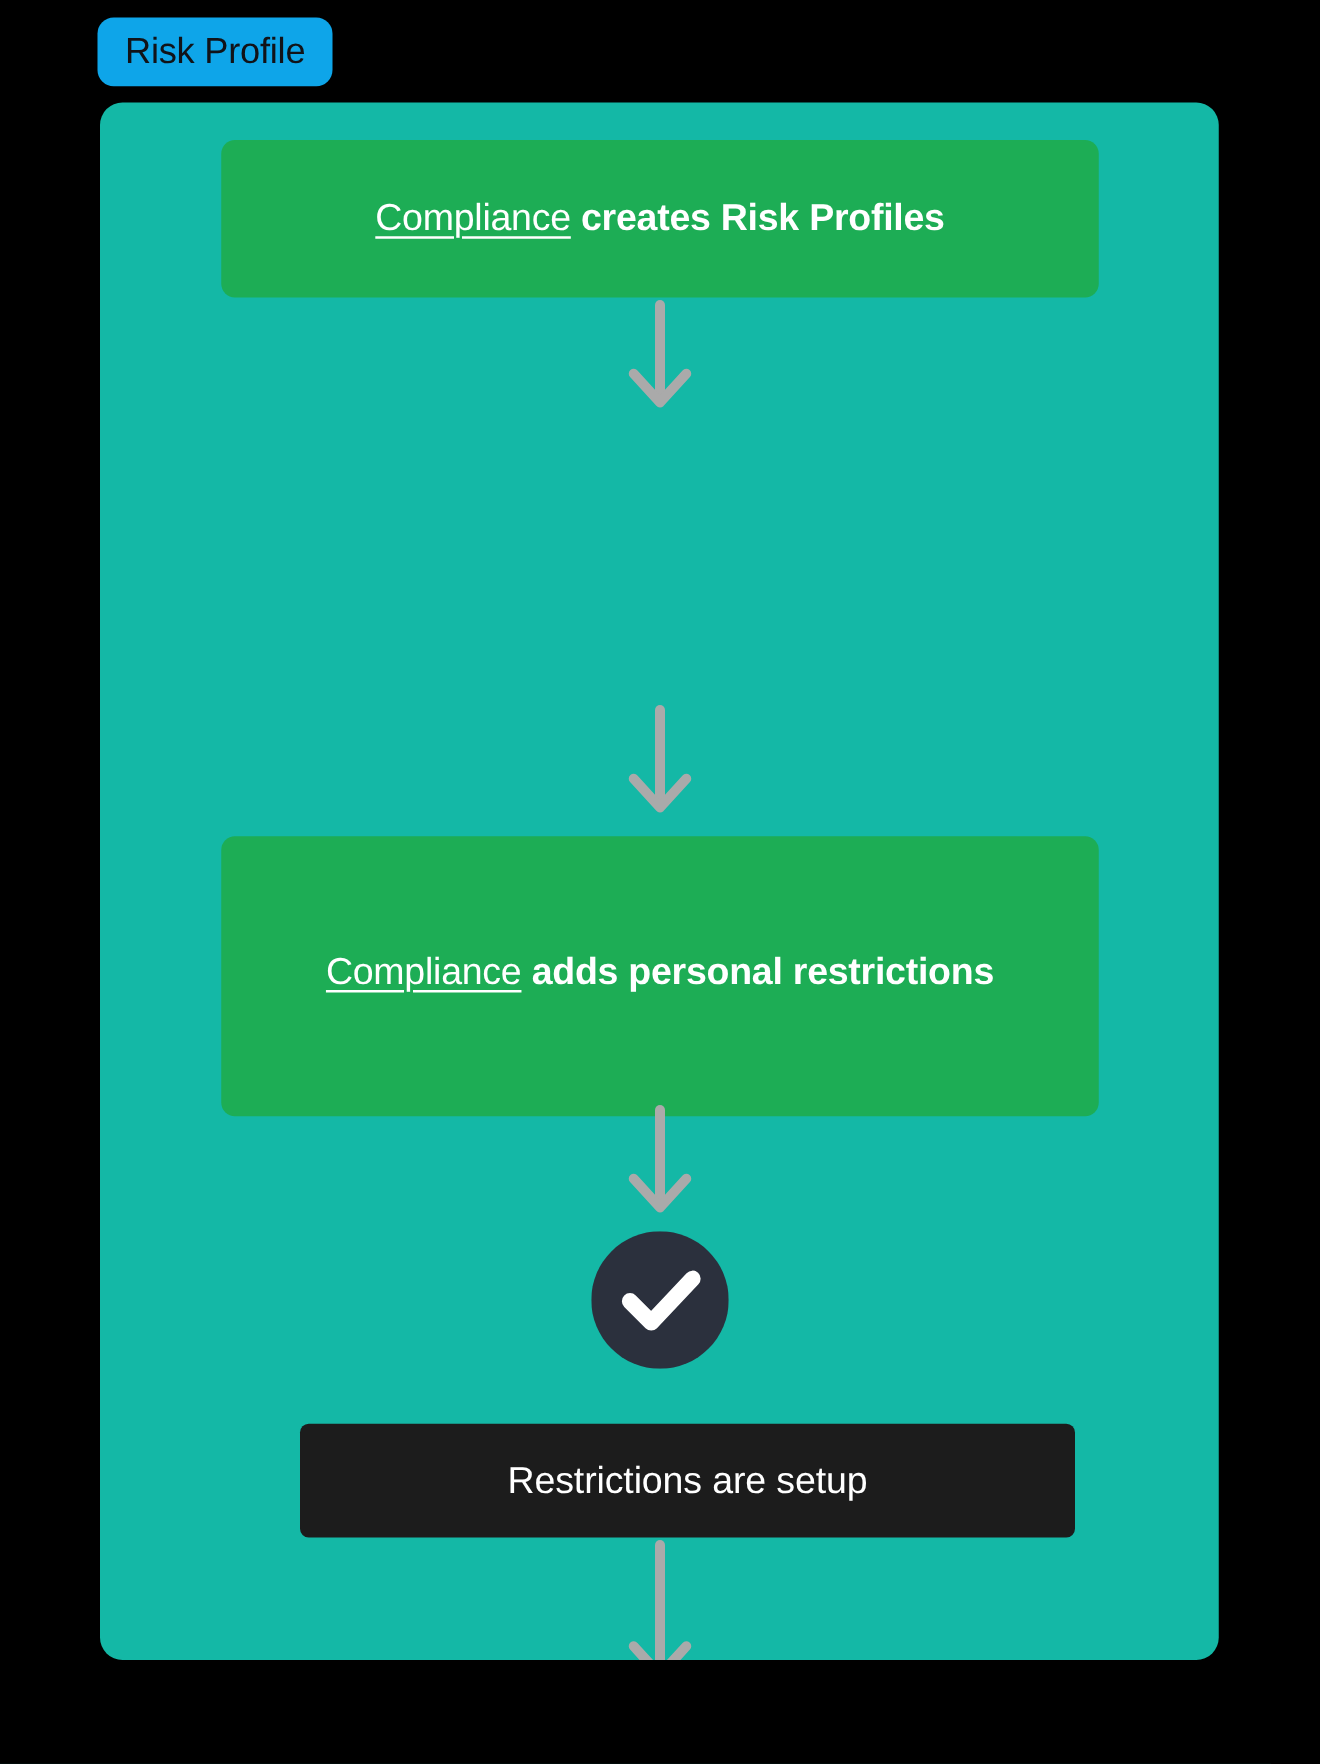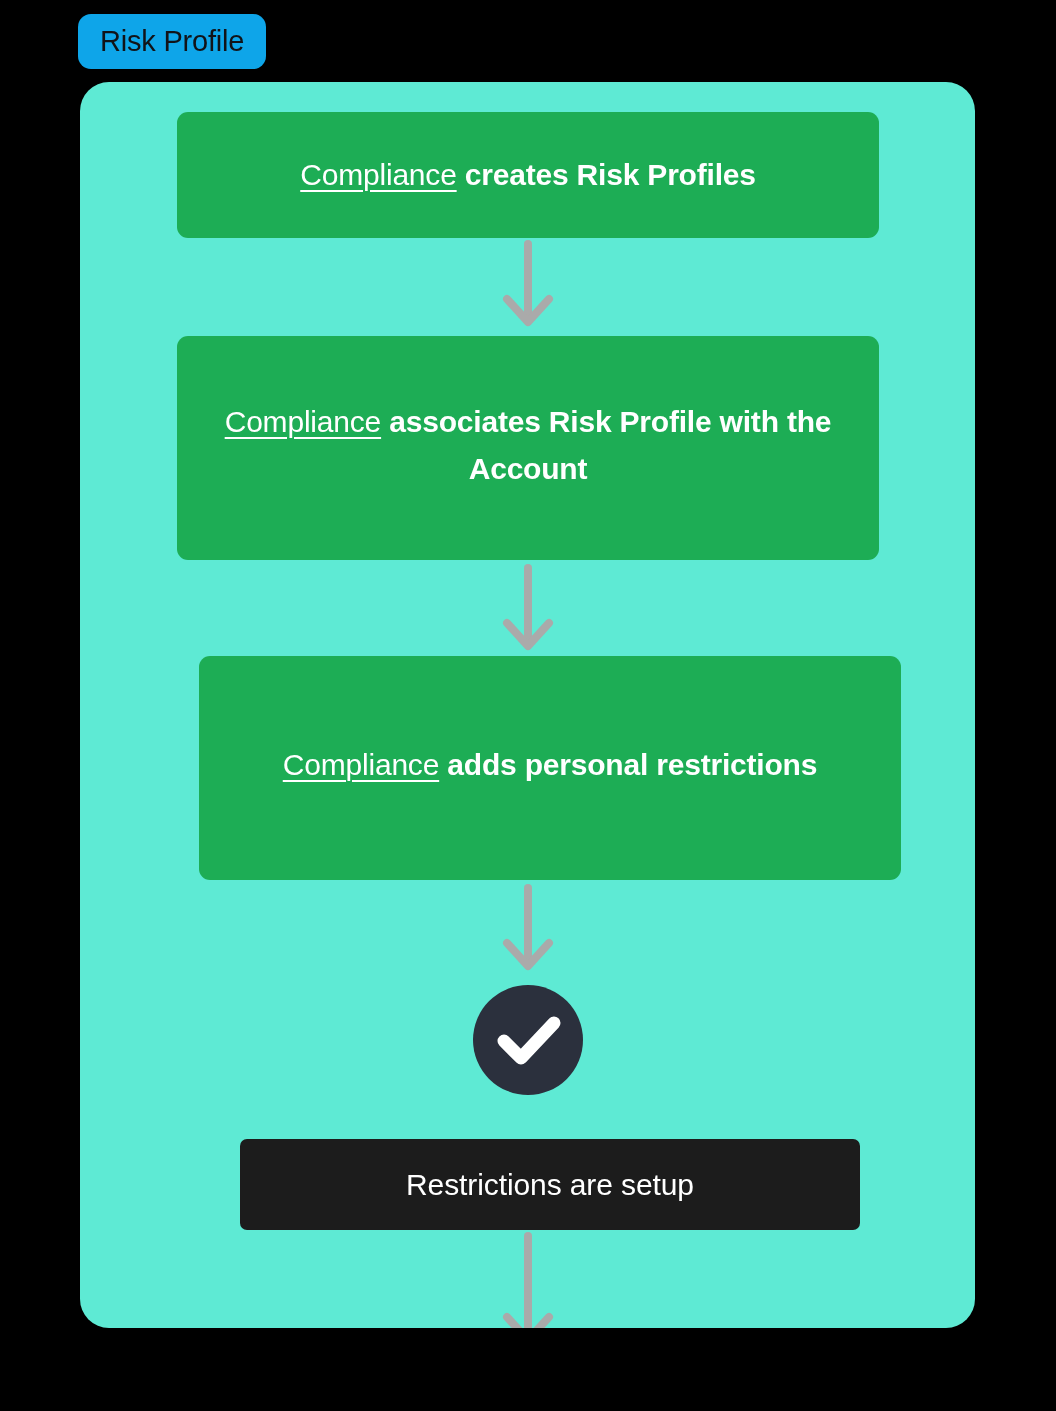--- a/index.html
+++ b/index.html
@@ -40,22 +40,22 @@
     white-space: nowrap;
   }
 
   
   #flow-card {
     position: absolute;
     left: 80px;
     top: 82px;
     width: 895px;
     height: 1246px;
-    background: #5eead4;
-    border-radius: 29px;
+    background: #14b8a6;
+    border-radius: 18px;
     overflow: hidden;
   }
 
   
   .stage {
     position: absolute;
     left: 0;
     top: 0;
     width: 895px;
     height: 1246px;
@@ -84,21 +84,21 @@
   }
   .proc-box .actor {
     font-weight: 400;
     text-decoration: underline;
     text-underline-offset: 5px;
     text-decoration-thickness: 2px;
   }
 
   #proc-box-1 { top: 30px;  height: 126px; }
   #proc-box-2 { top: 254px; height: 224px; }
-  #proc-box-3 { top: 574px; height: 224px; margin-left: 22px; }
+  #proc-box-3 { top: 587px; height: 224px; }
 
   #proc-box-2 .proc-text,
   #proc-box-3 .proc-text { margin-top: -6px; }
 
   
   .arrow {
     position: absolute;
     left: 0;
     width: 895px;
     pointer-events: none;
@@ -157,23 +157,20 @@
       <div class="proc-text"><span class="actor">Compliance</span><span> creates Risk Profiles</span></div>
     </div>
 
     <div class="arrow" id="arrow-1">
       <svg width="62" height="88" viewBox="0 0 62 88" aria-hidden="true">
         <path d="M31 4 L31 80" stroke="#AAAAAA" stroke-width="8" stroke-linecap="round" fill="none"></path>
         <path d="M10 59 L31 82 L52 59" stroke="#AAAAAA" stroke-width="8" stroke-linecap="round" stroke-linejoin="round" fill="none"></path>
       </svg>
     </div>
 
-    <div class="proc-box" id="proc-box-2">
-      <div class="proc-text"><span class="actor">Compliance</span><span> associates Risk Profile with the Account</span></div>
-    </div>
 
     <div class="arrow" id="arrow-2">
       <svg width="62" height="88" viewBox="0 0 62 88" aria-hidden="true">
         <path d="M31 4 L31 80" stroke="#AAAAAA" stroke-width="8" stroke-linecap="round" fill="none"></path>
         <path d="M10 59 L31 82 L52 59" stroke="#AAAAAA" stroke-width="8" stroke-linecap="round" stroke-linejoin="round" fill="none"></path>
       </svg>
     </div>
 
     <div class="proc-box" id="proc-box-3">
       <div class="proc-text"><span class="actor">Compliance</span><span> adds personal restrictions</span></div>

